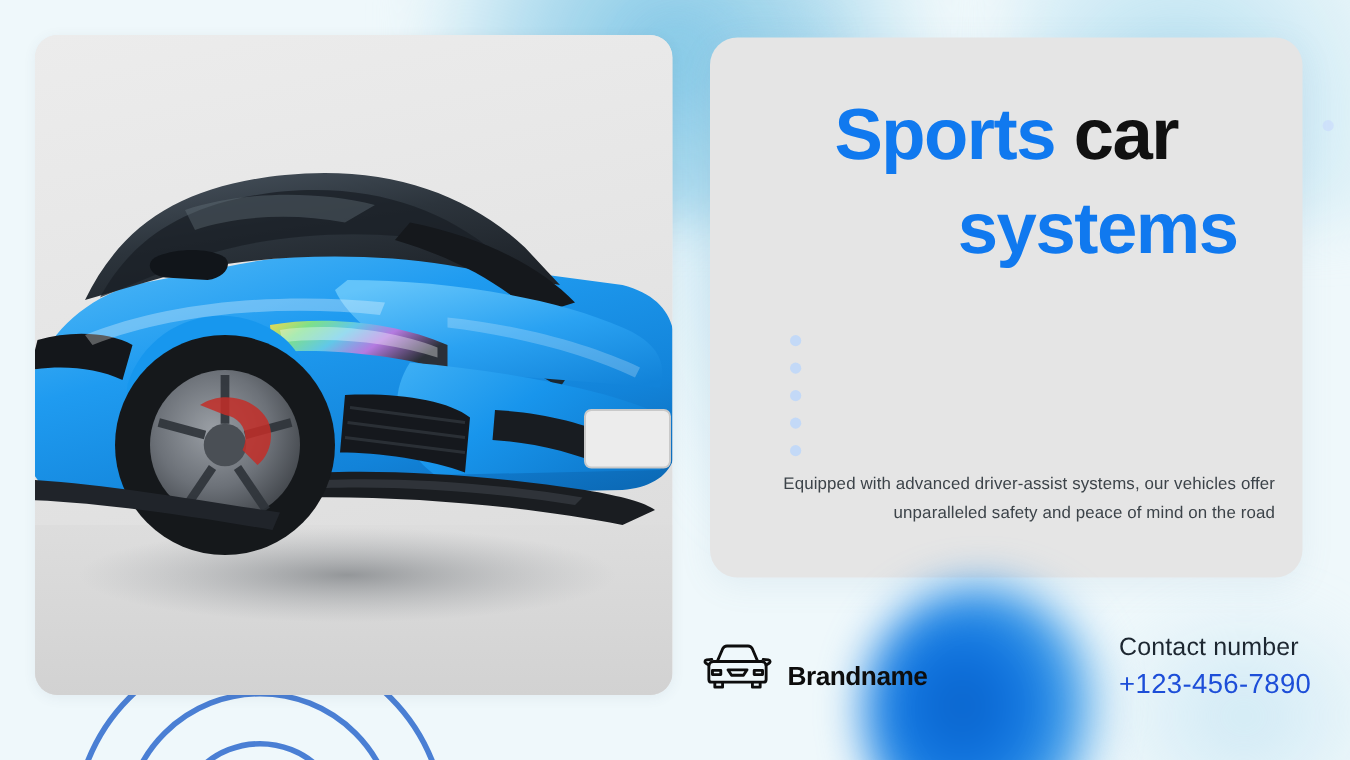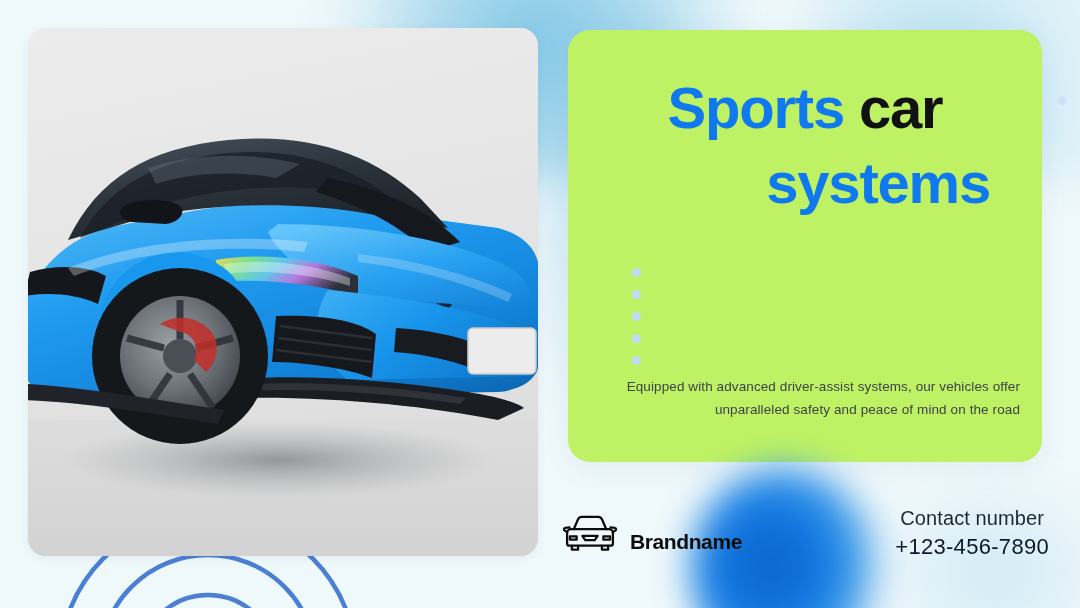--- a/index.html
+++ b/index.html
@@ -59,21 +59,21 @@
     overflow:hidden;
     background:#e9e9e9;
     box-shadow:0 2px 10px rgba(70,90,110,.07);
   }
   .hero svg { display:block; width:510px; height:528px; }
 
   
   .card {
     position:absolute; left:568px; top:30px;
     width:474px; height:432px;
-    background:#bef264;
+    background:#e5e5e5;
     border-radius:22px;
     box-shadow:0 6px 26px rgba(110,150,180,.10);
   }
 
   .headline {
     position:absolute; left:26px; top:40px; right:26px;
     font-weight:bold;
     font-size:58px;
     line-height:1.30;
     letter-spacing:-1.2px;
@@ -108,25 +108,25 @@
   .brand-icon { width:56px; height:42px; display:block; }
   .brand-name {
     font-size:21px;
     font-weight:bold;
     letter-spacing:-.4px;
     color:#0d0d0d;
   }
 
   .contact {
     position:absolute; right:31px; top:505px;
-    text-align:center;
+    text-align:left;
     color:#16202a;
   }
   .contact-label { font-size:20px; line-height:1.35; letter-spacing:.1px; color:#1d2731; }
-  .contact-number { font-size:22px; line-height:1.35; letter-spacing:.3px; color:#0f172a; }
+  .contact-number { font-size:22px; line-height:1.35; letter-spacing:.3px; color:#1d4ed8; }
 </style>
 </head>
 <body>
 
 <div class="stage">
 
   <div class="bg-base"></div>
   <div class="blur-top"></div>
   <div class="blur-topright"></div>
   <div class="blur-card-left"></div>

